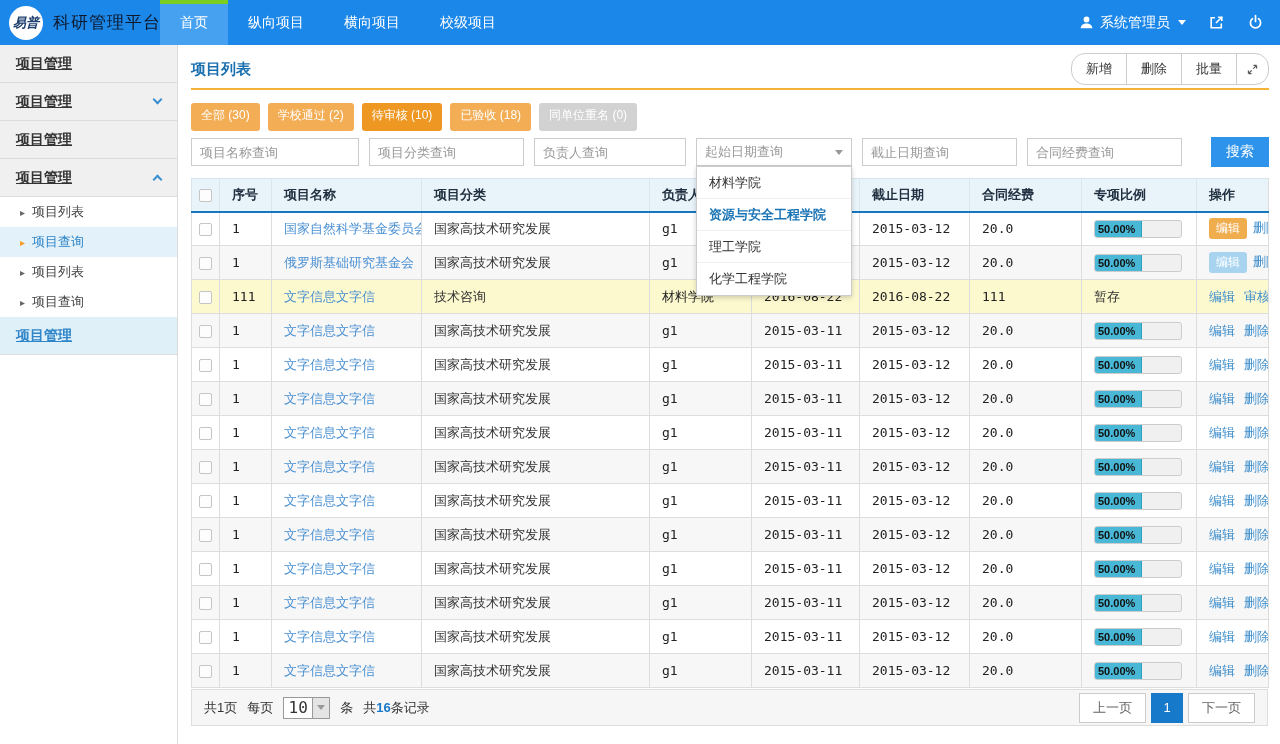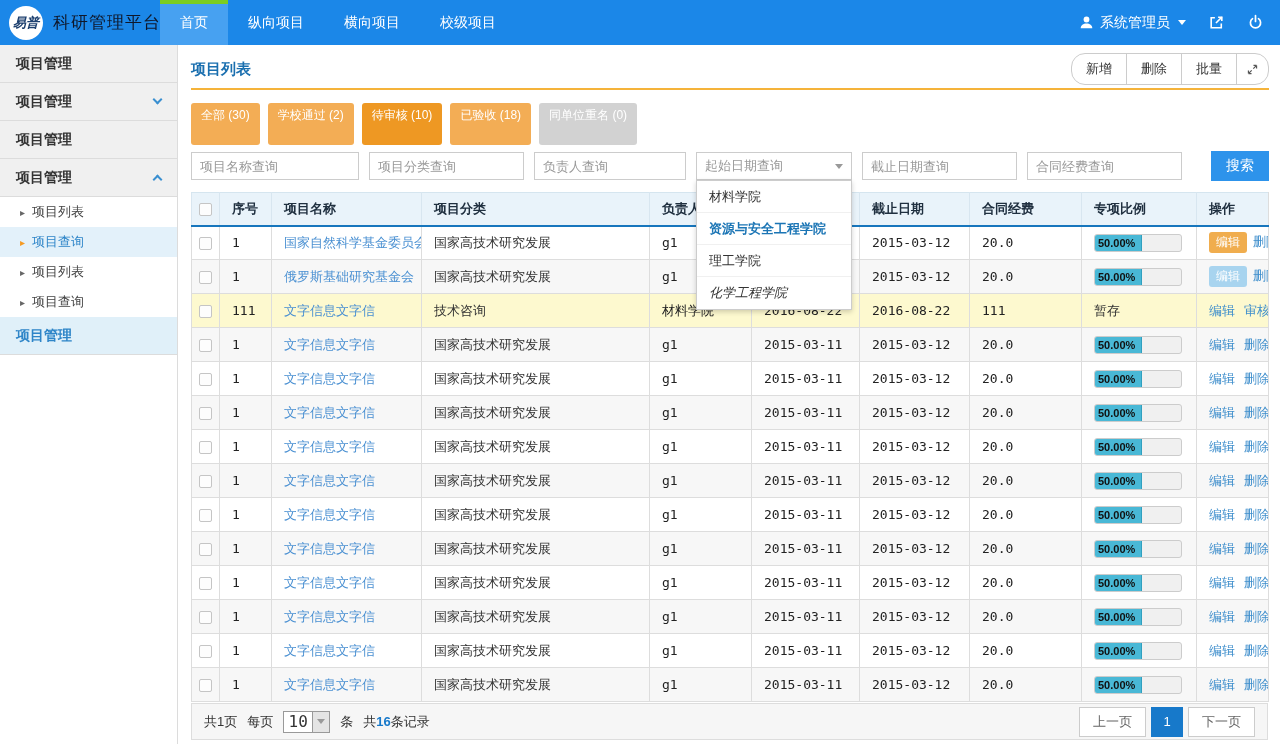--- a/index.html
+++ b/index.html
@@ -23,21 +23,21 @@
   .user-menu { display:flex; align-items:center; gap:6px; font-size:14px; cursor:pointer; }
   .caret-w { width:0; height:0; border-left:4px solid transparent; border-right:4px solid transparent;
     border-top:5px solid #fff; margin-left:2px; }
   .hdr-icon { margin-left:22px; cursor:pointer; display:flex; align-items:center; }
 
   
   .page-body { display:flex; height:699px; }
   .sidebar { width:178px; flex:none; background:#fff; border-right:1px solid #dcdcdc; }
   .side-group { height:38px; display:flex; align-items:center; justify-content:space-between;
     padding:0 16px; background:#f0f0f0; border-bottom:1px solid #dcdcdc; font-weight:bold;
-    font-size:14px; color:#333; cursor:pointer; }
+    font-size:14px; color:#333; cursor:pointer;text-decoration:underline; }
   .side-group.active-group { background:#e0f0f9; color:#2e85c8; }
   .chev { display:inline-block; width:7px; height:7px; border-right:2px solid #3a8fd0; border-bottom:2px solid #3a8fd0; }
   .chev.down { transform:rotate(45deg); margin-top:-4px; }
   .chev.up { transform:rotate(-135deg); margin-top:4px; }
   .side-sub { height:30px; display:flex; align-items:center; padding-left:20px; font-size:13px;
     color:#444; background:#fff; cursor:pointer; }
   .side-sub .arr { color:#666; margin-right:7px; font-size:10px; }
   .side-sub.active { background:#e3f1fa; color:#2e85c8; }
   .side-sub.active .arr { color:#f59a23; }
 
@@ -46,41 +46,41 @@
   
   .panel-head { height:40px; margin-top:5px; display:flex; align-items:center;
     justify-content:space-between; border-bottom:2px solid #f5b33a; }
   .panel-title { color:#1a6faf; font-weight:bold; font-size:15px; }
   .btn-group { display:flex; border:1px solid #ccc; border-radius:14px; background:#fff;justify-content:flex-end; }
   .tb { padding:6px 14px; font-size:13px; color:#333; border-right:1px solid #ccc; cursor:pointer; white-space:nowrap; }
   .tb.icon { border-right:none; padding:5px 9px; display:flex; align-items:center; }
 
   
   .filters { margin-top:13px; display:flex; gap:8px; }
-  .chip { height:42px; line-height:24px; padding:0 10px; border-radius:3px; color:#fff;
+  .chip { height:28px; line-height:24px; padding:0 10px; border-radius:3px; color:#fff;
     font-size:12px; cursor:pointer; white-space:nowrap; }
   .chip.light { background:#f3ad55; }
   .chip.active { background:#ee9823; }
   .chip.disabled { background:#d2d2d2; }
 
   
   .search-row { margin-top:6px; display:flex; gap:10px; align-items:center; }
   .s-input { height:28px; border:1px solid #ccc; padding:0 8px; font-size:13px; color:#333; background:#fff; }
   .s-input::placeholder { color:#999; }
   .w1{width:168px;} .w2{width:155px;} .w3{width:152px;} .w4{width:155px;} .w5{width:155px;}
   .select-box { width:156px; height:28px; border:1px solid #ccc; background:#fff; display:flex;
     align-items:center; justify-content:space-between; padding:0 8px; color:#999; font-size:13px;
     position:relative; cursor:pointer; }
   .caret-g { width:0; height:0; border-left:4px solid transparent; border-right:4px solid transparent;
     border-top:5px solid #999; }
   .dropdown { position:absolute; top:27px; left:-1px; width:156px; background:#fff;
     border:1px solid #ccc; box-shadow:0 2px 5px rgba(0,0,0,.18); z-index:60; }
   .dd-item { height:32px; line-height:32px; padding:0 12px; font-size:13px; color:#333;
     border-bottom:1px solid #f0f0f0; cursor:pointer; white-space:nowrap; }
-  .dd-item:last-child { border-bottom:none;font-style:italic; }
+  .dd-item:last-child { border-bottom:none; }
   .dd-item.active { color:#1b75b5; font-weight:bold; }
   .search-btn { margin-left:auto; width:58px; height:30px; background:#2d93eb; color:#fff;
     border:none; font-size:14px; cursor:pointer; }
 
   
   .table-wrap { margin-top:11px; }
   table { border-collapse:collapse; width:1077px; table-layout:fixed; font-size:13px; }
   thead th { background:#e9f3fa; border-top:1px solid #d5e5ef; border-bottom:2px solid #1776bd;
     border-right:1px solid #d8e6f0; height:33px; text-align:left; padding-left:12px;
     color:#203040; font-size:13px; font-weight:bold; }

